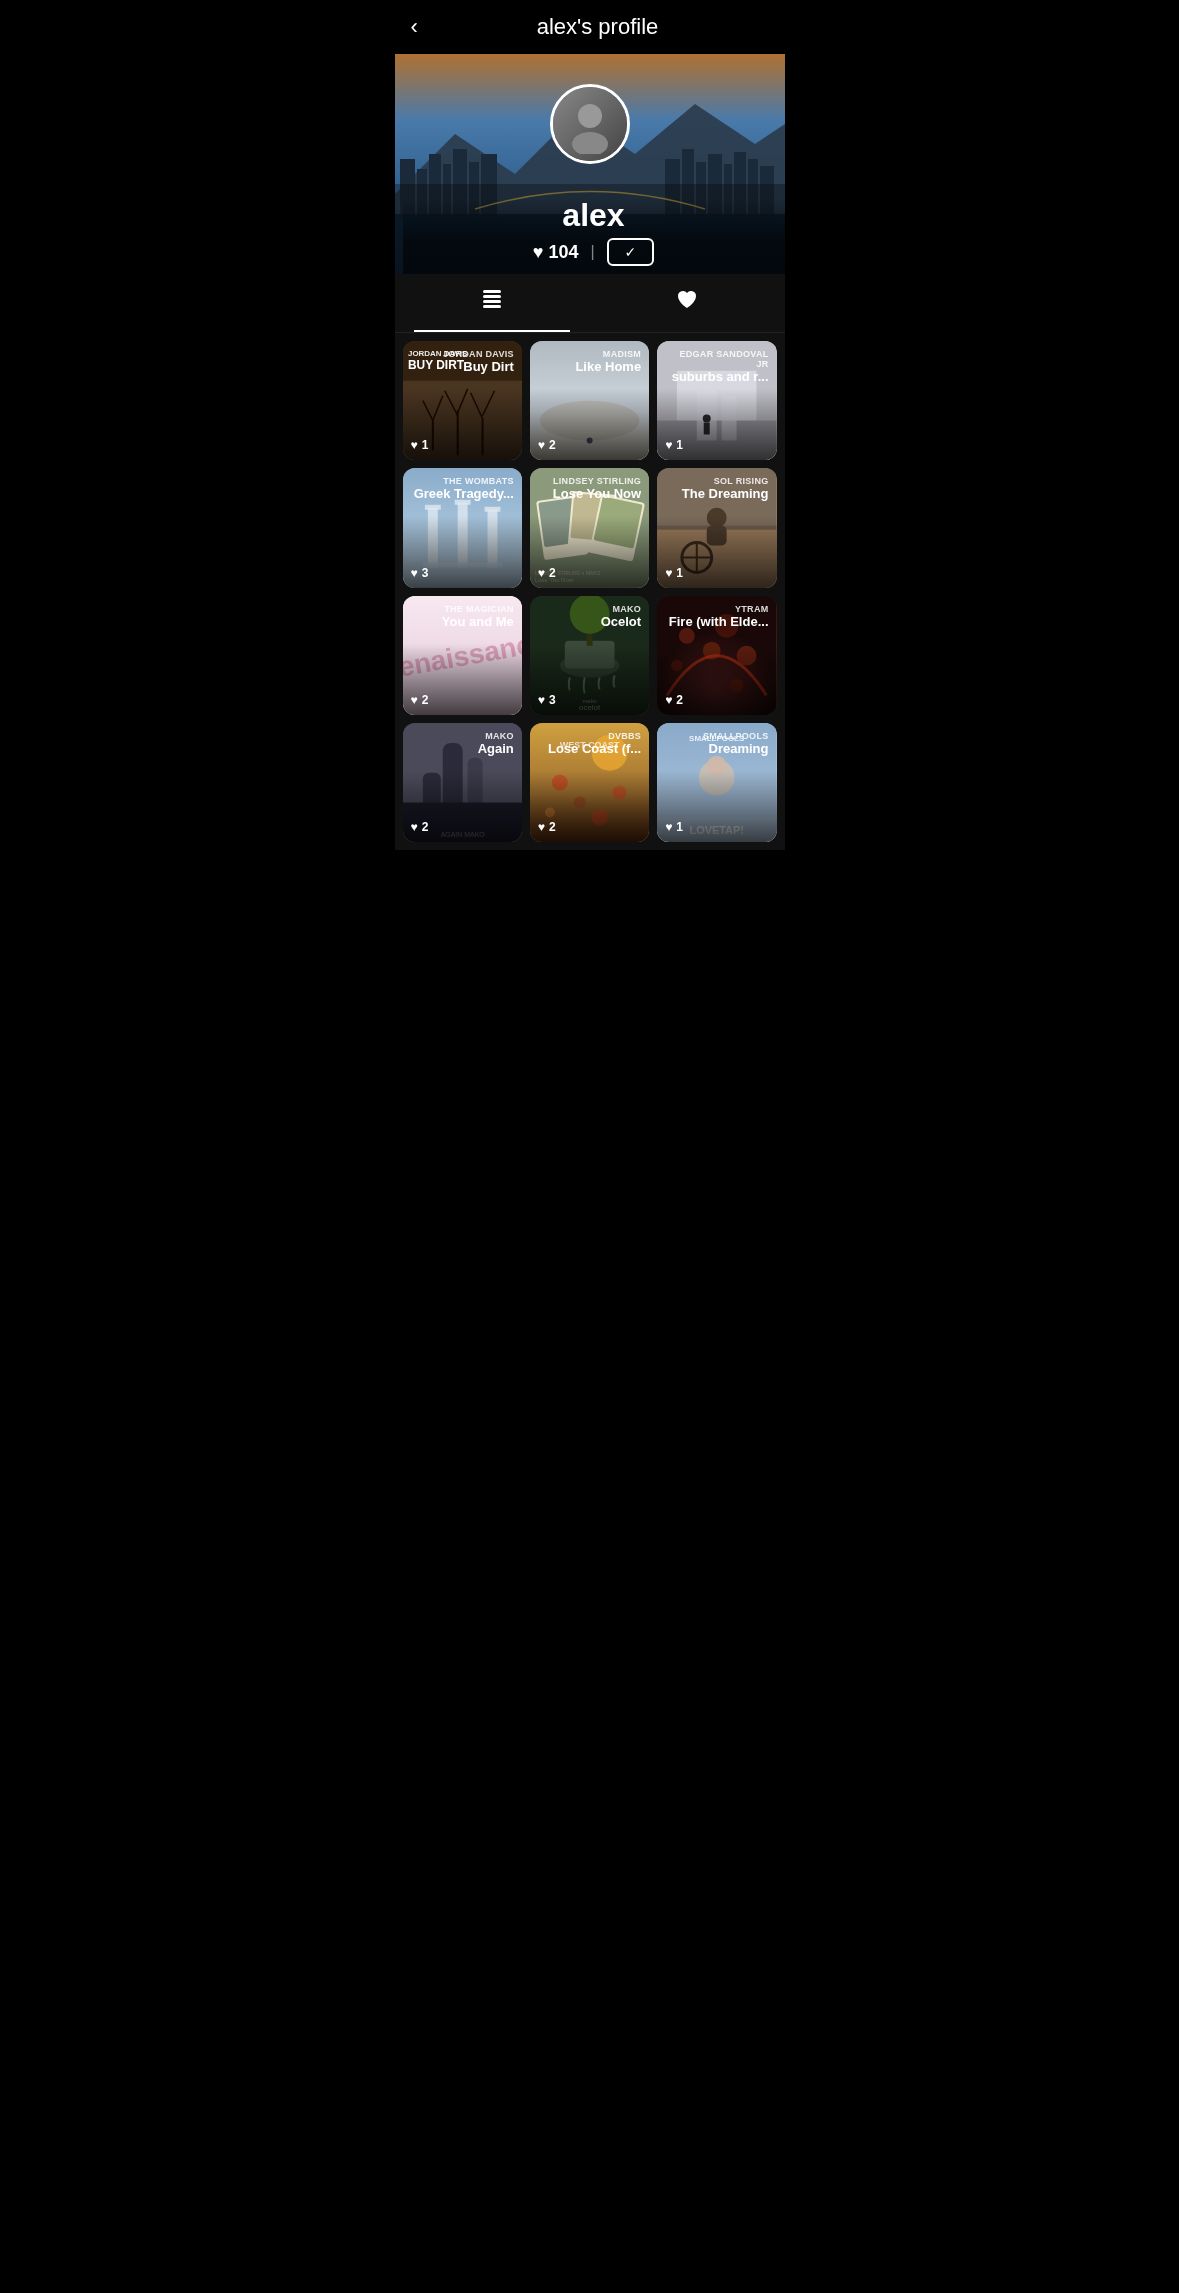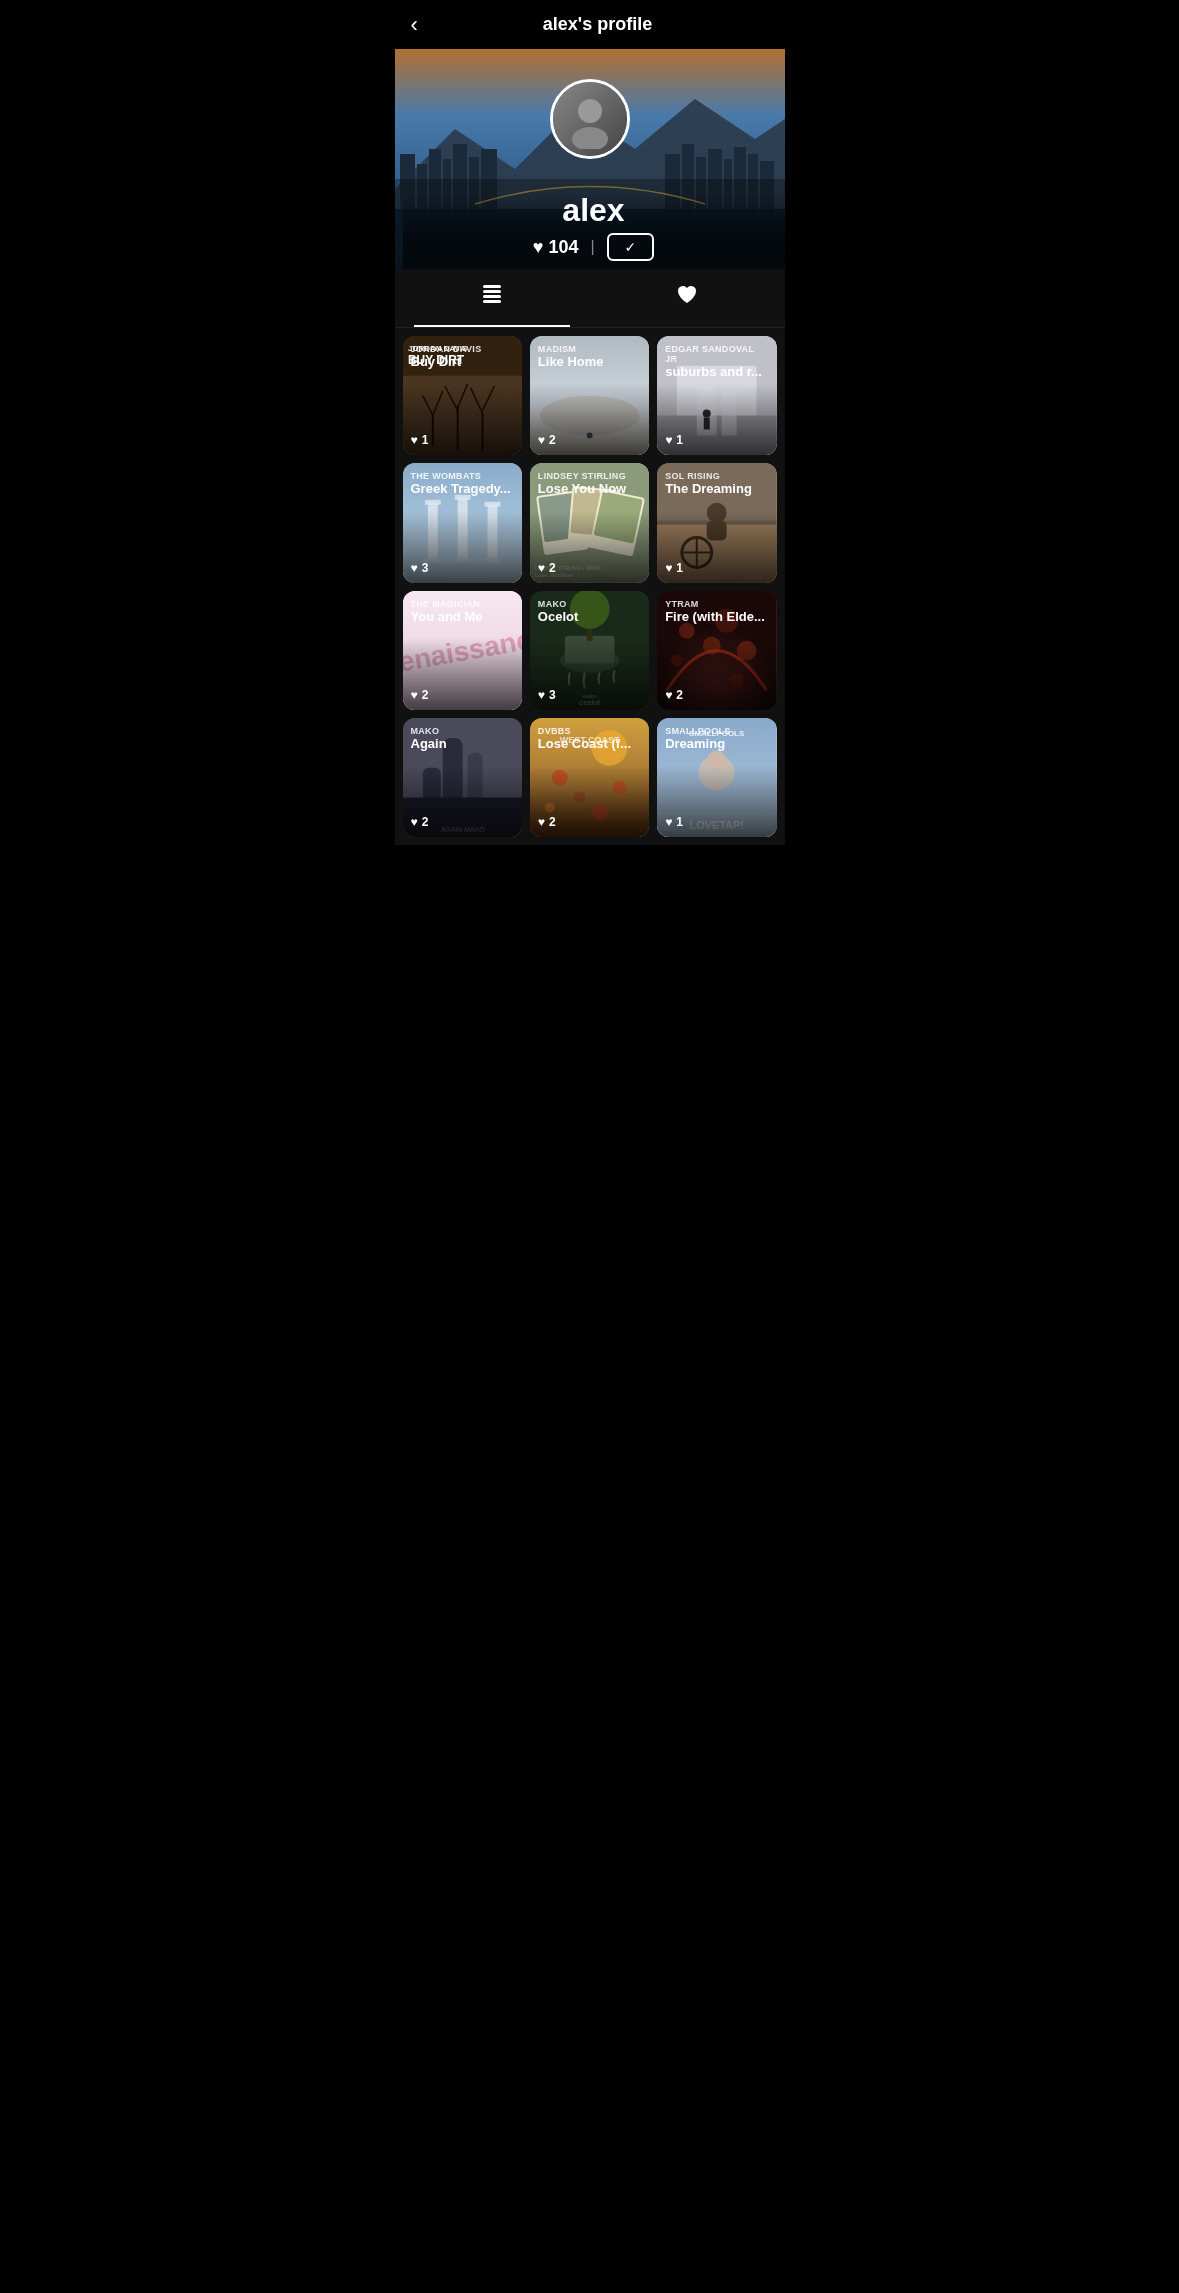--- a/index.html
+++ b/index.html
@@ -23,22 +23,22 @@
       position: relative;
     }
     .back-btn {
       position: absolute;
       left: 16px;
       font-size: 22px;
       color: #fff;
       cursor: pointer;
     }
     .header-title {
-      font-size: 18px;
-      font-weight: 700;
+      font-size: 22px;
+      font-weight: 400;
       color: #fff;
       margin-left: 16px;
     }
 
     
     .profile-hero {
       position: relative;
       width: 100%;
       height: 220px;
       overflow: hidden;
@@ -160,20 +160,21 @@
       gap: 8px;
       padding: 8px;
       background: #111;
     }
     .music-card {
       position: relative;
       border-radius: 12px;
       overflow: hidden;
       aspect-ratio: 1;
       cursor: pointer;
+      text-align: right;
     }
     .card-bg {
       width: 100%;
       height: 100%;
       position: absolute;
       top: 0; left: 0;
     }
     .card-overlay {
       position: absolute;
       inset: 0;

